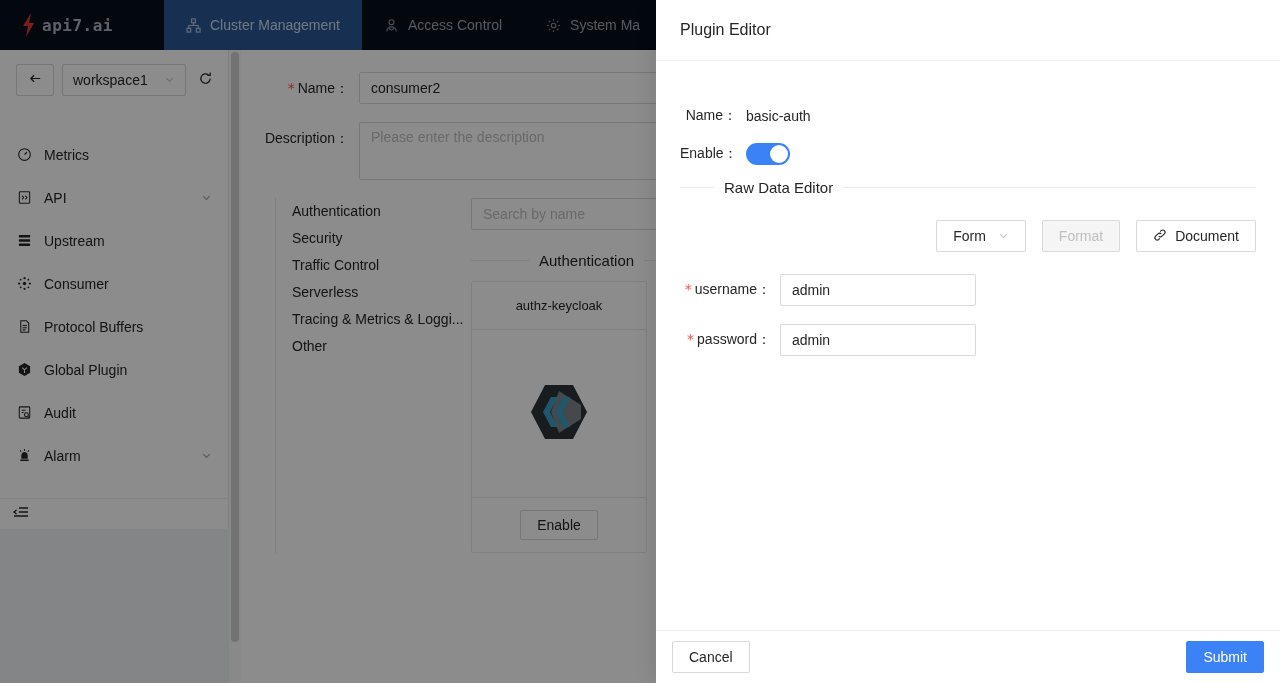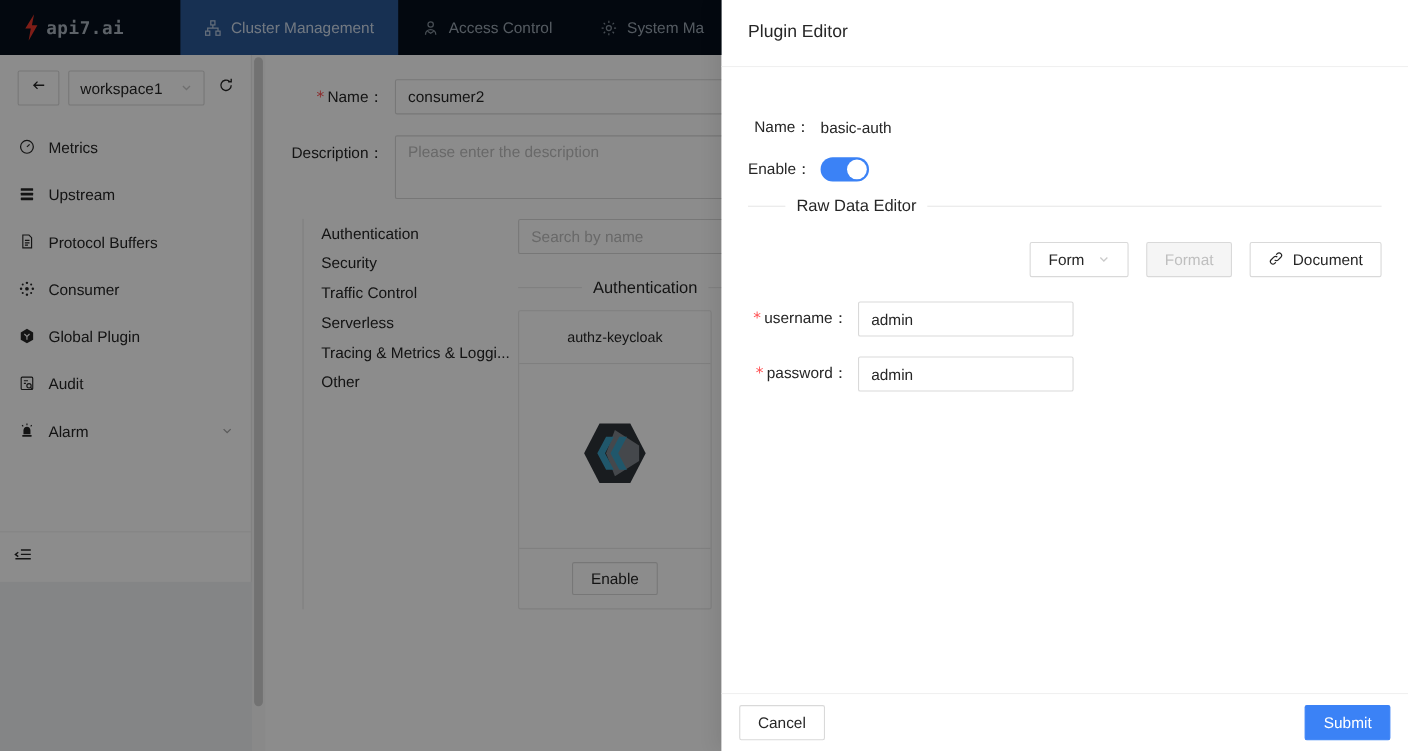--- a/index.html
+++ b/index.html
@@ -32,21 +32,21 @@
     padding: 0 22px; color: #9aa5b1; font-size: 14px;
     white-space: nowrap; cursor: pointer;
   }
   .nav-item.active { background: #2b5896; color: #cfdcec; }
   .nav-icon { display: flex; align-items: center; opacity: .85; }
 
   
   .sidebar {
     position: absolute; top: 50px; left: 0; width: 229px; height: 479px;
     background: #ffffff; border-right: 1px solid #e8e8e8;
-    display: flex; flex-direction: column;
+    display: flex; flex-direction: column; gap: 21px;
   }
   .ws-row {
     display: flex; align-items: center; gap: 8px;
     padding: 14px 12px 10px 16px;
   }
   .ws-back {
     width: 38px; height: 32px; border: 1px solid #d9d9d9; border-radius: 2px;
     background: #fff; display: flex; align-items: center; justify-content: center;
     cursor: pointer;
   }
@@ -278,57 +278,71 @@
       <div class="menu-item">
         <span class="mi-icon">
           <svg width="15" height="15" viewBox="0 0 16 16" fill="none" stroke="#262626" stroke-width="1.2">
               <circle cx="8" cy="8" r="6.2"></circle>
               <path d="M8 8 L10.6 5.6"></path>
             </svg>
         </span>
         <span class="mi-label">Metrics</span>
       </div>
 
+      <div class="menu-item">
+        <span class="mi-icon">
+          <svg width="15" height="15" viewBox="0 0 16 16" fill="none" stroke="#262626" stroke-width="1.1">
+              <rect x="2.5" y="1.8" width="11" height="12.4" rx="1"></rect>
+              <path d="M5.5 6 L7 8 L5.5 10 M9 6 L10.5 8 L9 10"></path>
+            </svg>
+        </span>
+        <span class="mi-label">API</span>
+        <span class="mi-caret">
+          <svg width="11" height="11" viewBox="0 0 12 12" fill="none" stroke="#595959" stroke-width="1.3">
+              <path d="M2.5 4.5 L6 8 L9.5 4.5"></path>
+            </svg>
+        </span>
+      </div>
 
       <div class="menu-item">
         <span class="mi-icon">
           <svg width="15" height="15" viewBox="0 0 16 16" fill="#262626">
               <rect x="2" y="2.2" width="12" height="2.6" rx=".5"></rect>
               <rect x="2" y="6.7" width="12" height="2.6" rx=".5"></rect>
               <rect x="2" y="11.2" width="12" height="2.6" rx=".5"></rect>
             </svg>
         </span>
         <span class="mi-label">Upstream</span>
-      </div>
-
-      <div class="menu-item">
-        <span class="mi-icon">
-          <svg width="15" height="15" viewBox="0 0 16 16" fill="none" stroke="#262626" stroke-width="1.1">
-              <path d="M4 1.8 H10 L12.5 4.3 V14.2 H4 Z"></path>
-              <path d="M6 7 H10.5 M6 9.4 H10.5 M6 11.6 H9"></path>
-            </svg>
-        </span>
-        <span class="mi-label">Protocol Buffers</span>
       </div>
 
       <div class="menu-item">
         <span class="mi-icon">
           <svg width="15" height="15" viewBox="0 0 16 16" fill="#262626">
               <circle cx="8" cy="8" r="1.8"></circle>
               <circle cx="8" cy="2.3" r="1.2"></circle>
               <circle cx="8" cy="13.7" r="1.2"></circle>
               <circle cx="2.3" cy="8" r="1.2"></circle>
               <circle cx="13.7" cy="8" r="1.2"></circle>
               <circle cx="3.9" cy="3.9" r="1"></circle>
               <circle cx="12.1" cy="12.1" r="1"></circle>
               <circle cx="12.1" cy="3.9" r="1"></circle>
               <circle cx="3.9" cy="12.1" r="1"></circle>
             </svg>
         </span>
         <span class="mi-label">Consumer</span>
+      </div>
+
+      <div class="menu-item">
+        <span class="mi-icon">
+          <svg width="15" height="15" viewBox="0 0 16 16" fill="none" stroke="#262626" stroke-width="1.1">
+              <path d="M4 1.8 H10 L12.5 4.3 V14.2 H4 Z"></path>
+              <path d="M6 7 H10.5 M6 9.4 H10.5 M6 11.6 H9"></path>
+            </svg>
+        </span>
+        <span class="mi-label">Protocol Buffers</span>
       </div>
 
       <div class="menu-item">
         <span class="mi-icon">
           <svg width="15" height="15" viewBox="0 0 16 16" fill="#262626">
               <path d="M8 1 L14 4.5 V11.5 L8 15 L2 11.5 V4.5 Z"></path>
               <path d="M5.5 6 L8 8.3 L10.5 6 M8 8.3 V11.6" stroke="#fff" stroke-width="1.1" fill="none"></path>
             </svg>
         </span>
         <span class="mi-label">Global Plugin</span>

